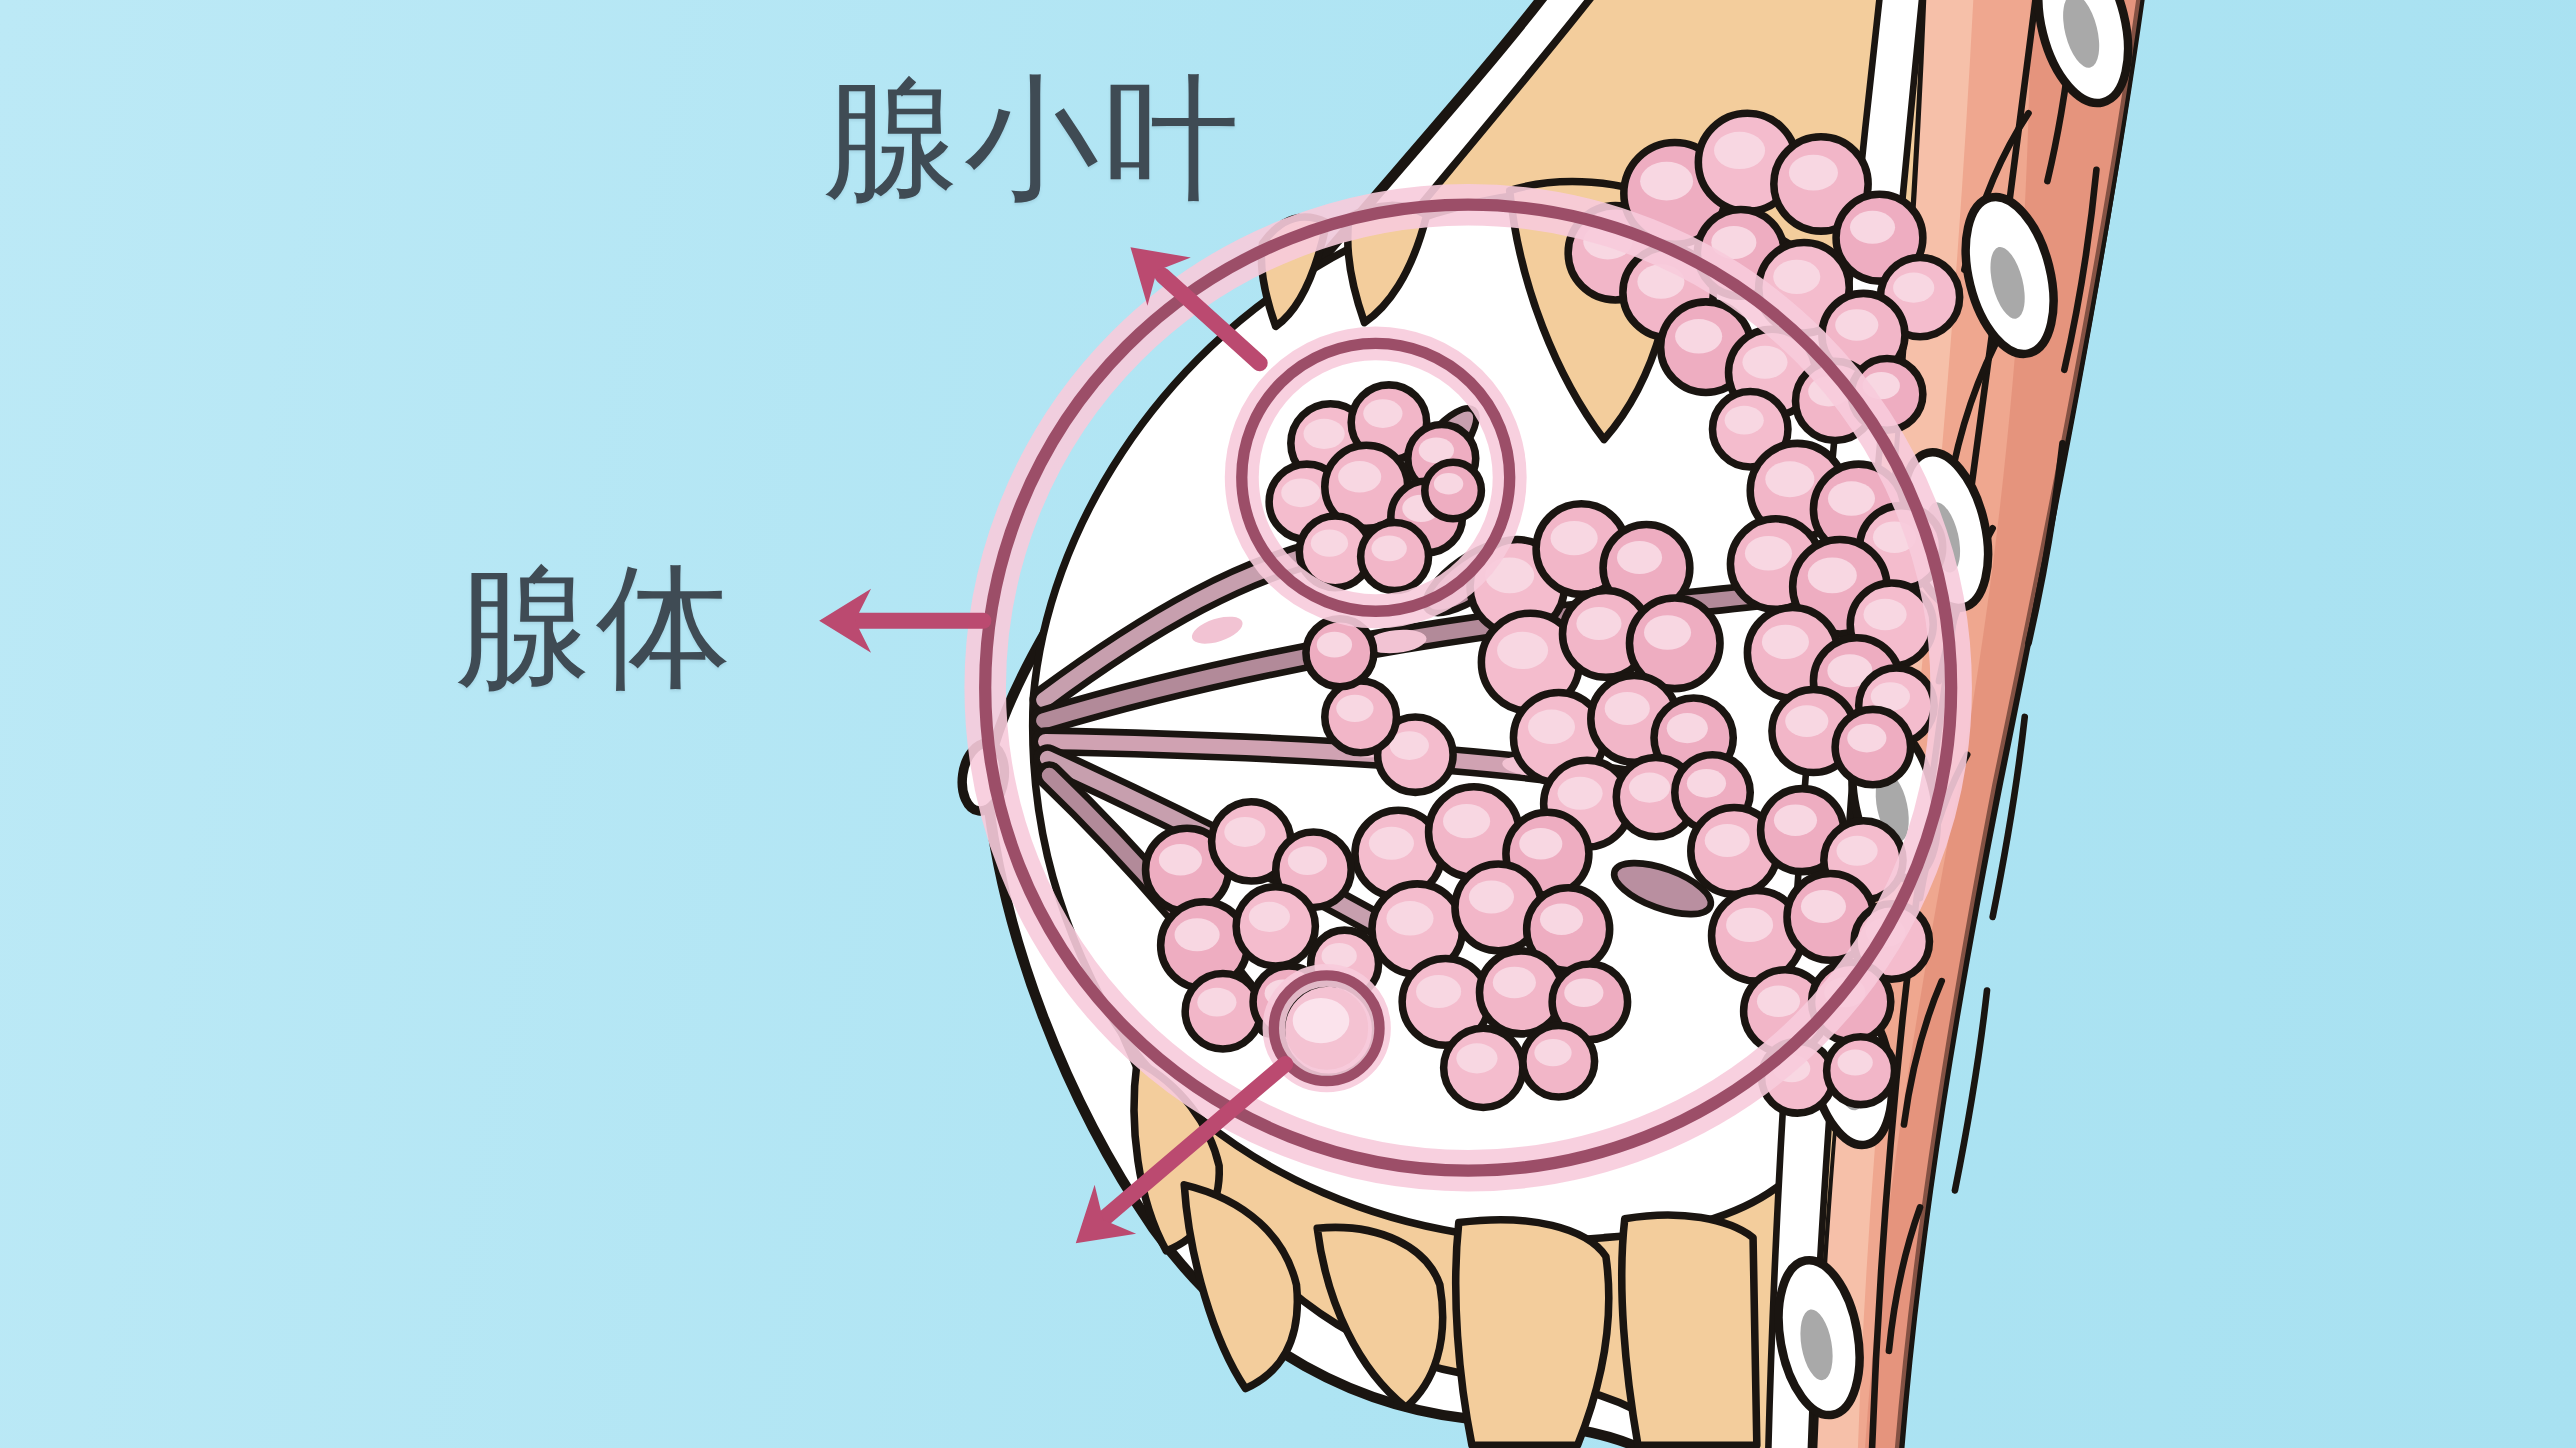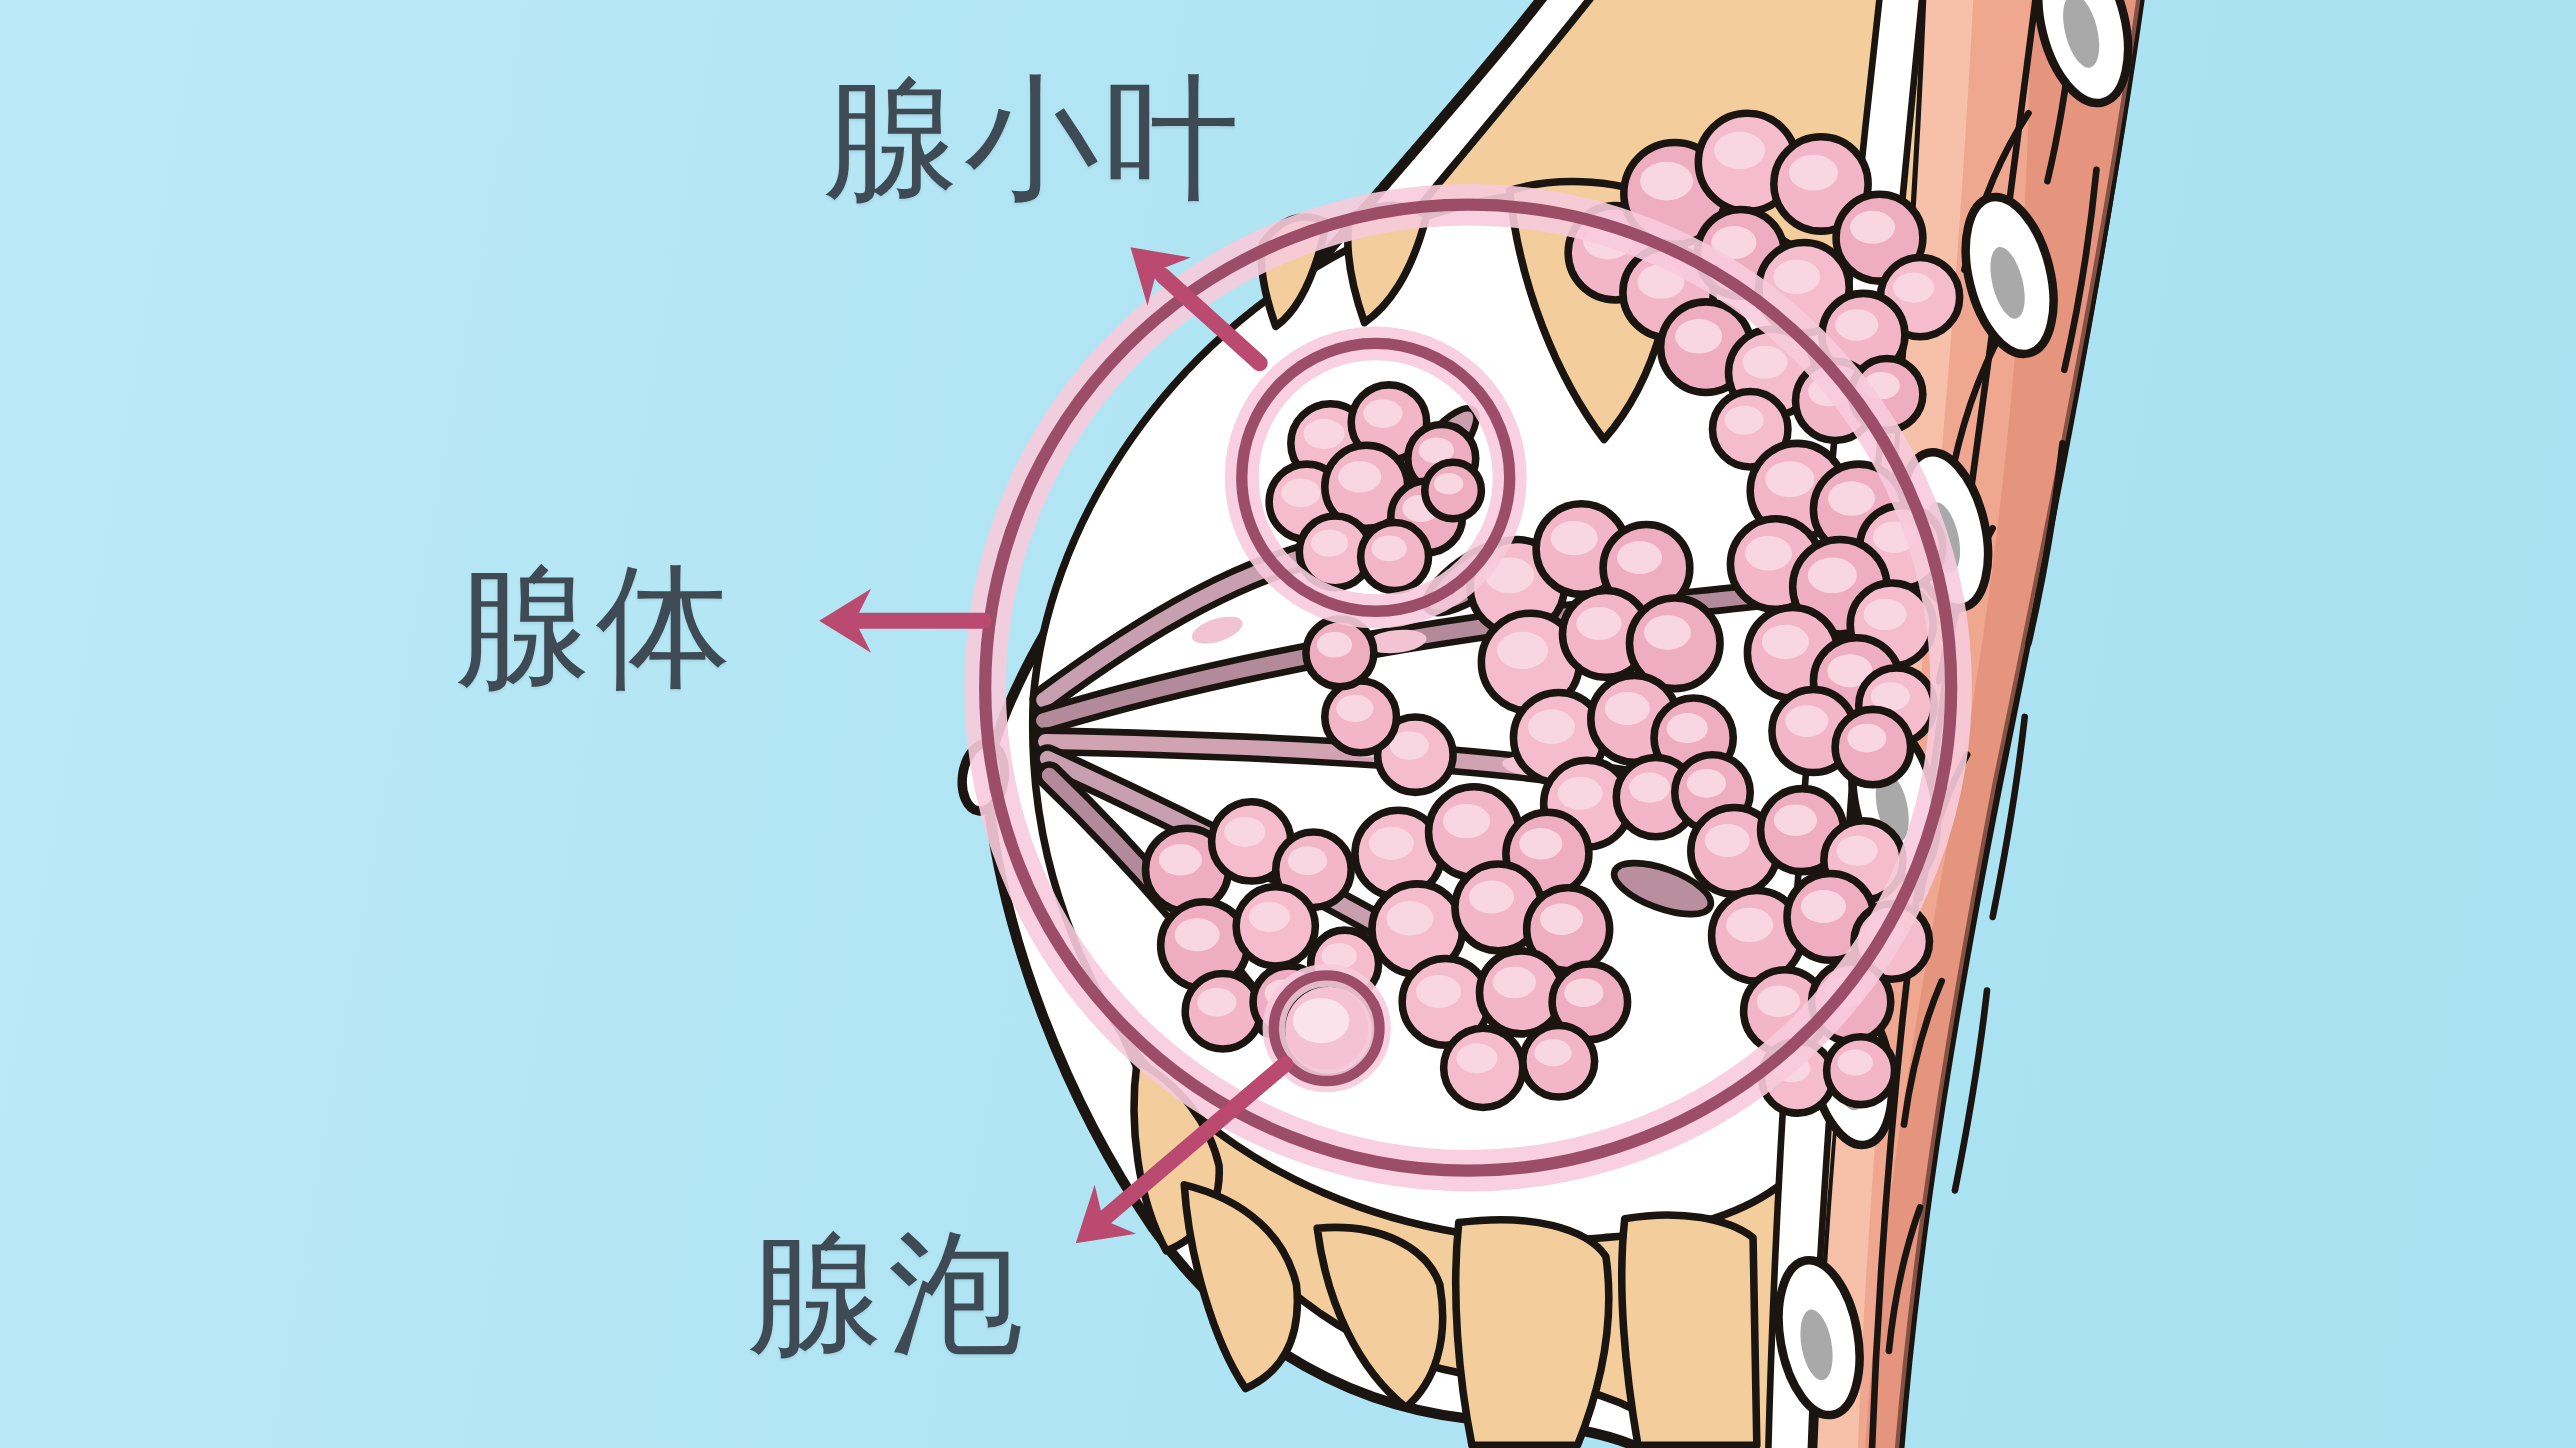--- a/index.html
+++ b/index.html
@@ -375,15 +375,14 @@
       <path d="M 868,658 L 923,624 L 906,658 L 923,692 Z" fill="#bb4a70"></path>
     </g>
     <g>
       <path d="M 1362,1128 L 1172,1290" stroke="#bb4a70" stroke-width="17" stroke-linecap="round" fill="none"></path>
       <path d="M 1140,1318 L 1160,1256 L 1169,1293 L 1204,1308 Z" fill="#bb4a70"></path>
     </g>
   </svg>
 
   <div class="diagram-label label-lobule">腺小叶</div>
   <div class="diagram-label label-gland">腺体</div>
-  <div class="diagram-label label-alveolus">腺泡</div>
 </div>
 
 
 </body></html>

